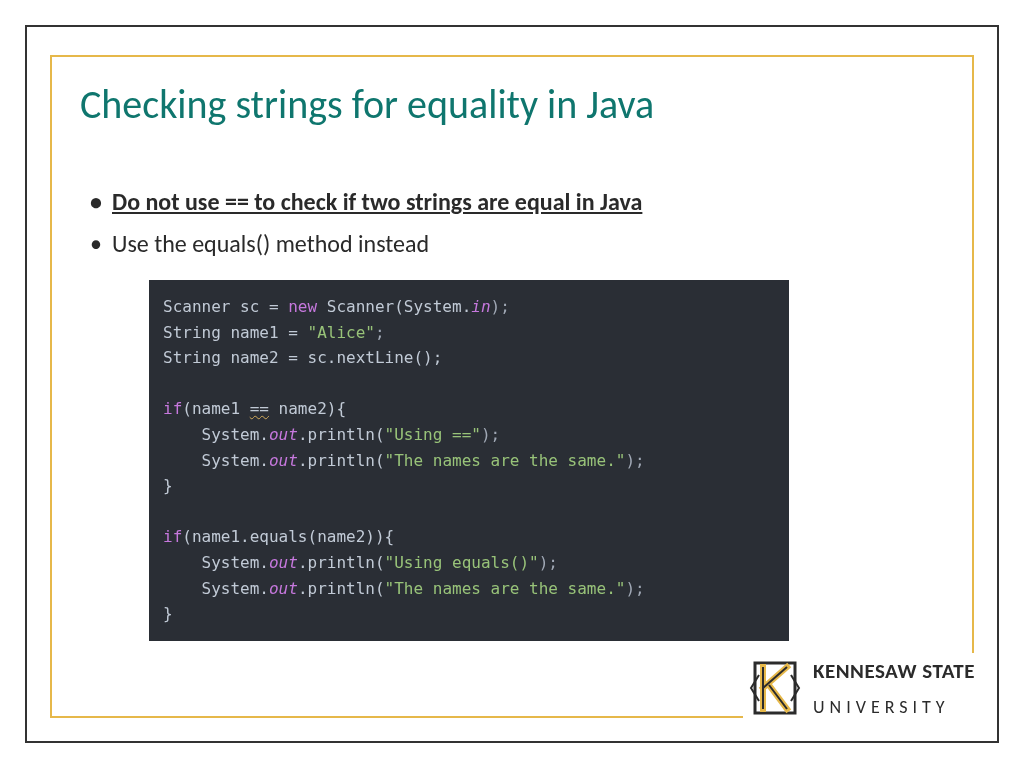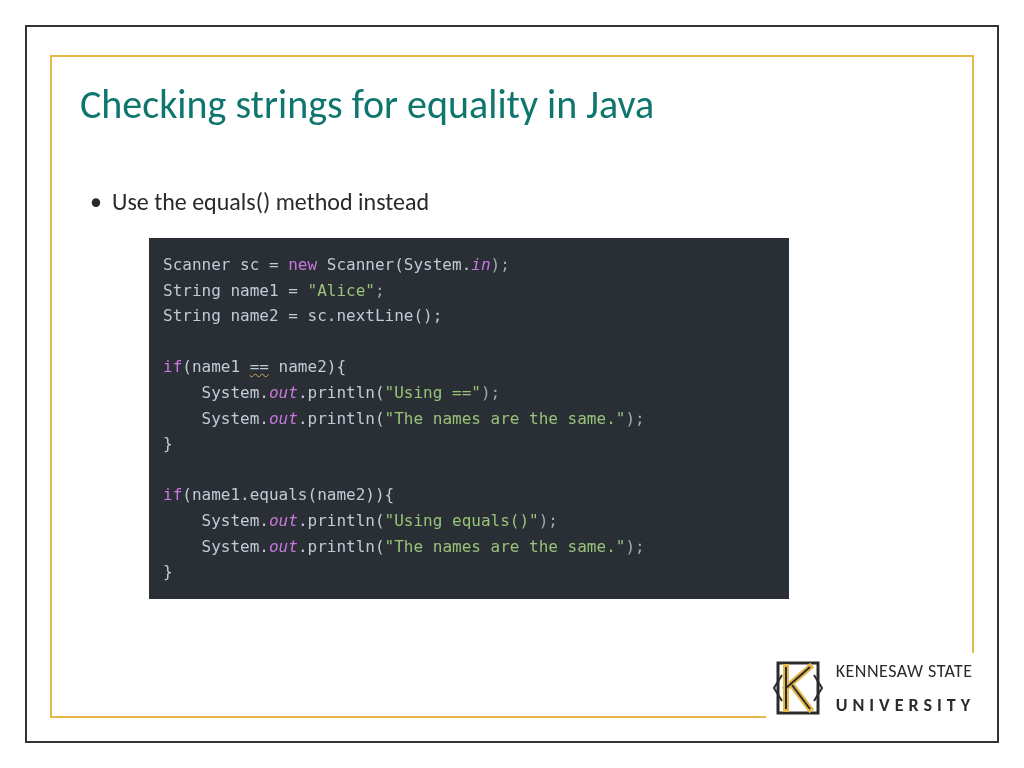--- a/index.html
+++ b/index.html
@@ -99,41 +99,42 @@
     position: relative;
   }
   .logo-mark svg { display: block; }
   .logo-text {
     display: flex;
     flex-direction: column;
     line-height: 1;
     color: #2b2b2b;
   }
   .logo-text .l1 {
-    font-weight: 400;
-    font-size: 18px;
+    font-weight: 700;
+    font-size: 21px;
     letter-spacing: 0.5px;
   }
   .logo-text .l2 {
-    font-weight: 700;
+    font-weight: 400;
     font-size: 18px;
     letter-spacing: 5px;
     margin-top: 16px;
   }
 </style>
 </head>
 <body>
 
 <div class="outer-border"></div>
 <div class="inner-border"></div>
 
 <div class="content">
   <h1 class="title">Checking strings for equality in Java</h1>
 
   <ul class="bullets">
+    <li class="emph">Do not use == to check if two strings are equal in Java</li>
     <li>Use the equals() method instead</li>
   </ul>
 
   <div class="code-block"><span><span class="type">Scanner sc = </span><span class="kw">new</span><span class="type"> Scanner(System.</span><span class="fld">in</span><span class="punc">);</span></span>
 <span><span class="type">String name1 = </span><span class="str">"Alice"</span><span class="punc">;</span></span>
 <span><span class="type">String name2 = sc.nextLine();</span></span>
 
 <span><span class="kw">if</span><span class="var">(name1 </span><span class="squig">==</span><span class="var"> name2){</span></span>
 <span><span class="var">    System.</span><span class="fld">out</span><span class="var">.println(</span><span class="str">"Using =="</span><span class="punc">);</span></span>
 <span><span class="var">    System.</span><span class="fld">out</span><span class="var">.println(</span><span class="str">"The names are the same."</span><span class="punc">);</span></span>

